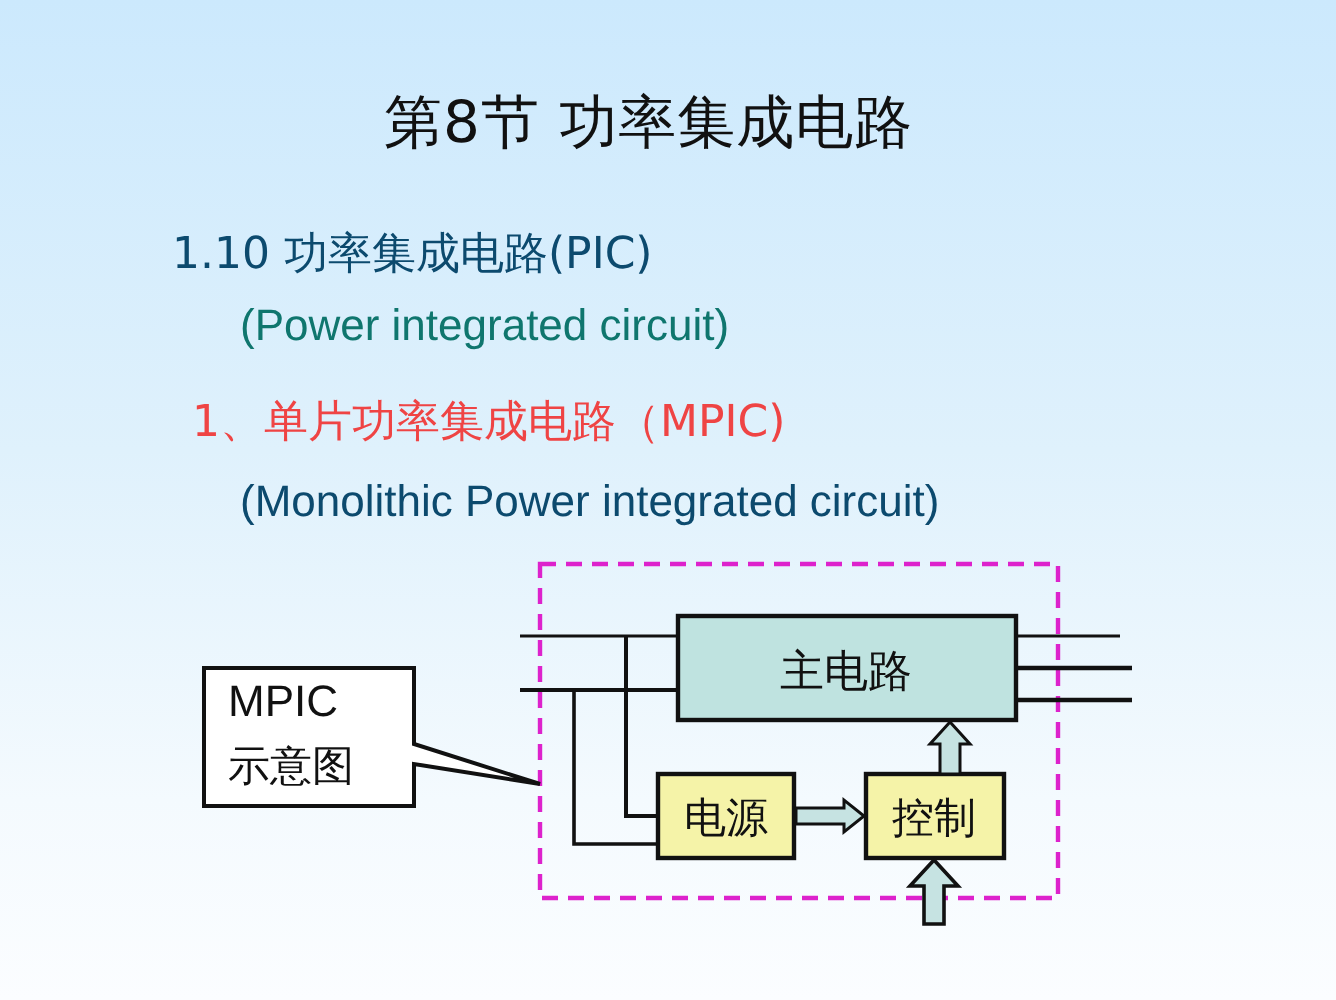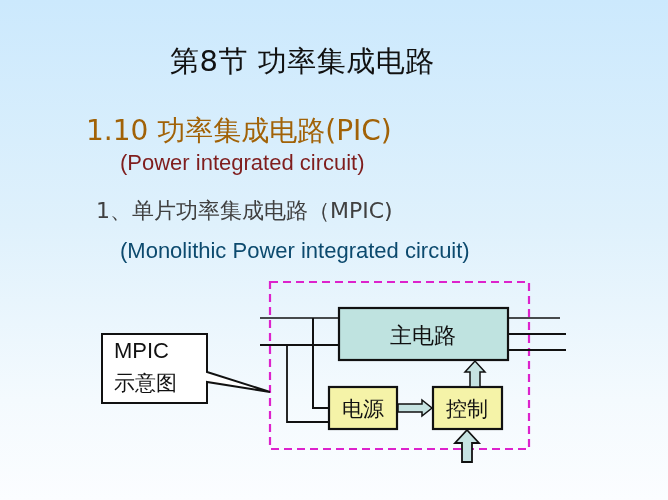--- a/index.html
+++ b/index.html
@@ -2,24 +2,24 @@
 <html><head>
   <meta charset="utf-8">
   <style>
     html, body { margin: 0; padding: 0; }
     body {
       width: 668px; height: 500px; overflow: hidden; position: relative;
       background: linear-gradient(to bottom, #cce9fd 0%, #dff1fc 45%, #f4fafe 80%, #fbfdff 100%);
       font-family: "DejaVu Sans", sans-serif;
     }
     .txt { position: absolute; white-space: nowrap; }
-    #title { left: 170px; top: 42px; font-size: 29px; color: #111; letter-spacing: 0.5px; }
-    #sec { left: 86px; top: 112px; font-size: 28px; color: #a16207; }
-    #sec-en { left: 120px; top: 150px; font-size: 22px; color: #7f1d1d; font-family: "Liberation Sans", sans-serif; }
-    #sub { left: 96px; top: 196px; font-size: 22px; color: #404040; }
+    #title { left: 192px; top: 42px; font-size: 29px; color: #111; letter-spacing: 0.5px; }
+    #sec { left: 86px; top: 112px; font-size: 22px; color: #0c4a6e; }
+    #sec-en { left: 120px; top: 150px; font-size: 22px; color: #0f766e; font-family: "Liberation Sans", sans-serif; }
+    #sub { left: 96px; top: 196px; font-size: 22px; color: #ef4444; }
     #sub-en { left: 120px; top: 238px; font-size: 22px; color: #0c4a6e; font-family: "Liberation Sans", sans-serif; }
     svg#diagram { position: absolute; left: 0; top: 0; }
     .lbl { font-family: "DejaVu Sans", sans-serif; fill: #111; }
     .lbl-en { font-family: "Liberation Sans", sans-serif; fill: #111; }
   </style>
 </head>
 <body>
 
 <div class="txt" id="title">第8节  功率集成电路</div>
 <div class="txt" id="sec">1.10  功率集成电路(PIC)</div>

